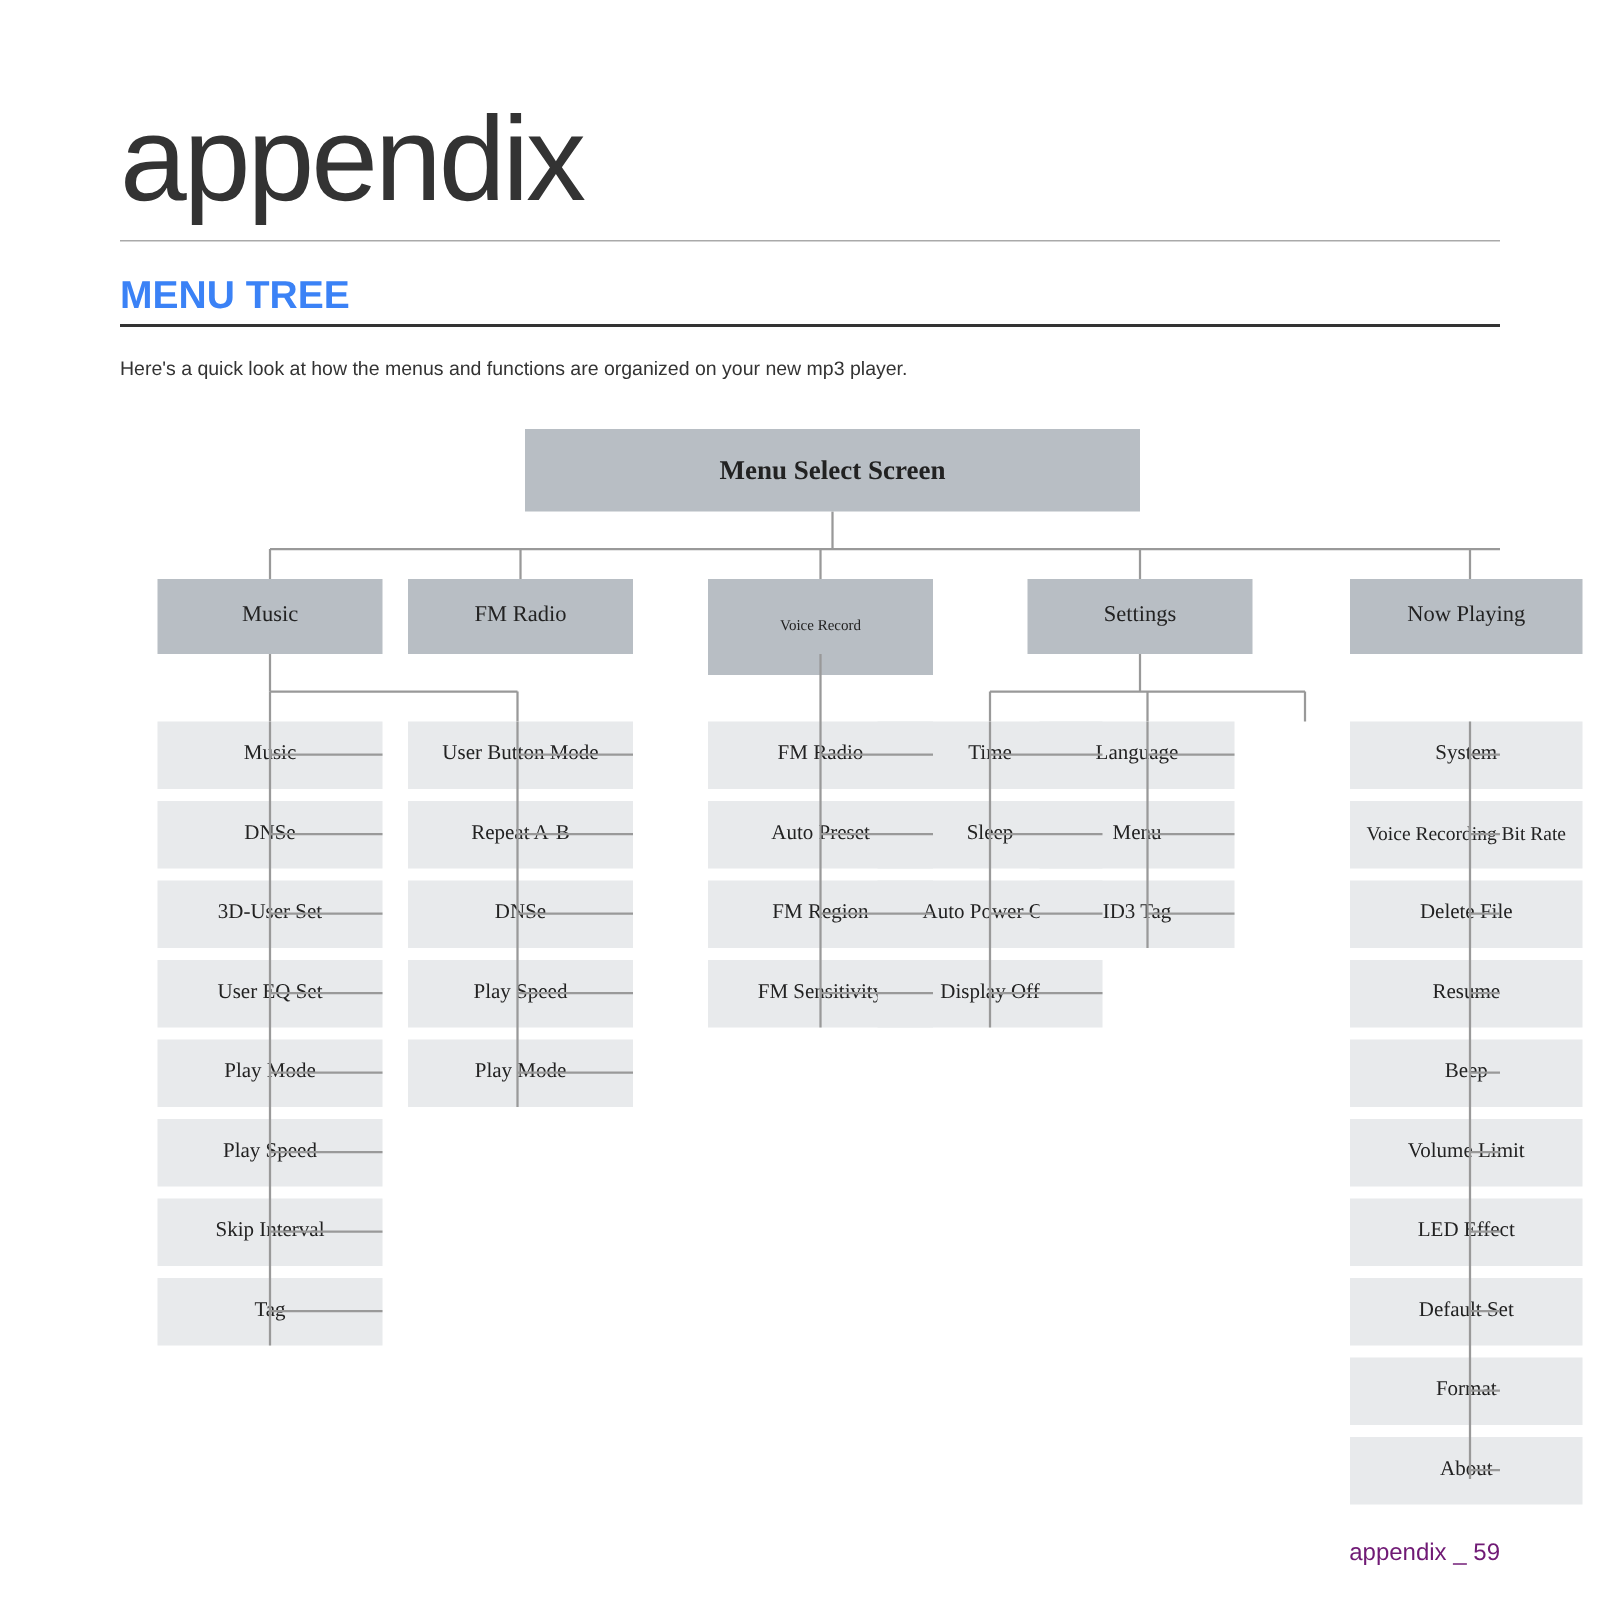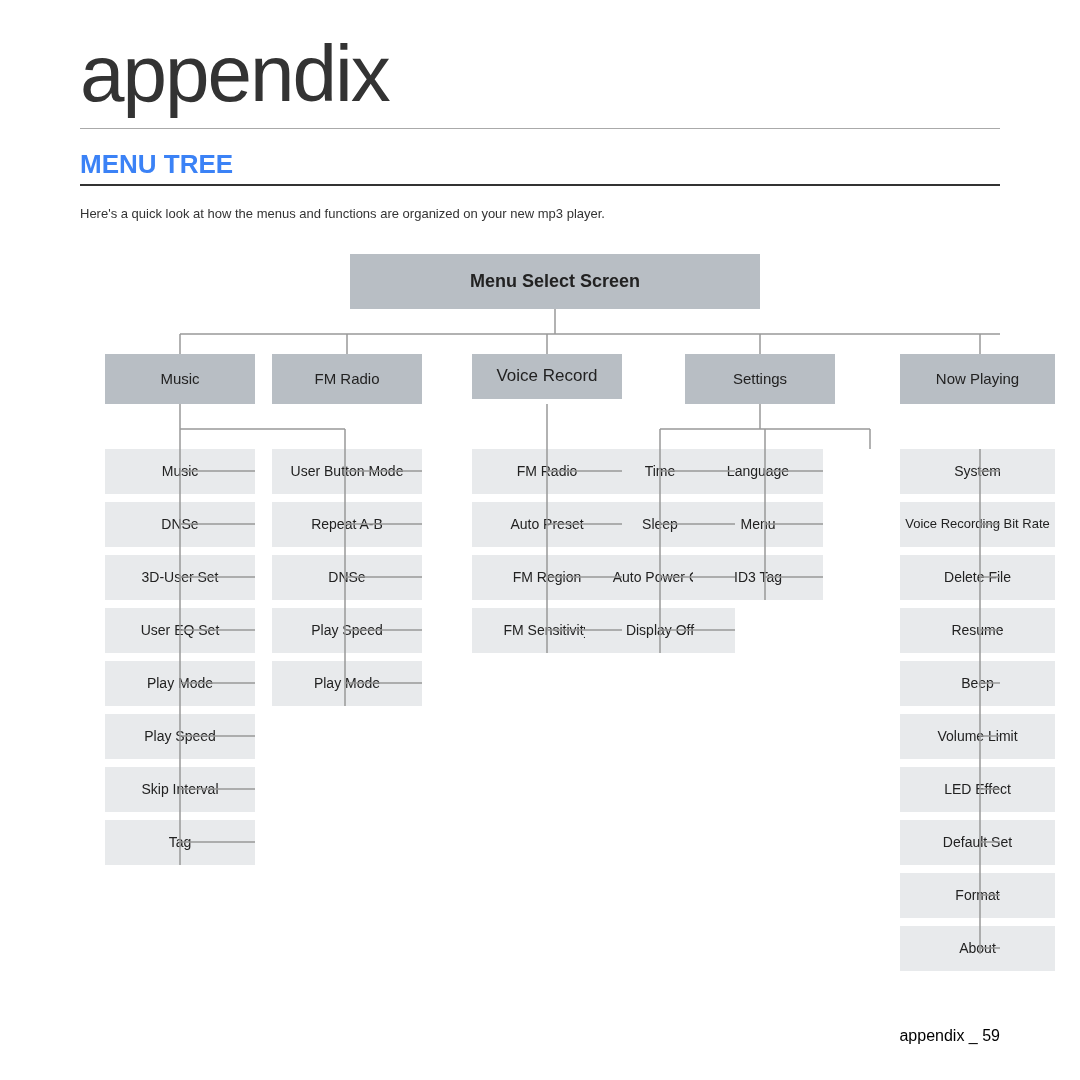--- a/index.html
+++ b/index.html
@@ -7,21 +7,21 @@
       width: 1080px;
       height: 1080px;
       background: #ffffff;
       font-family: Arial, Helvetica, sans-serif;
       overflow: hidden;
     }
 
     .page {
       width: 1080px;
       height: 1080px;
-      padding: 28px 80px 40px 80px;
+      padding: 60px 80px 40px 80px;
       position: relative;
     }
 
     .appendix-title {
       font-size: 80px;
       font-weight: 200;
       color: #333;
       letter-spacing: -2px;
       font-family: 'Arial', sans-serif;
       font-weight: 100;
@@ -65,20 +65,21 @@
     .box {
       background: #b8bec4;
       border: none;
       text-align: left;
       font-size: 15px;
       color: #222;
       display: flex;
       align-items: center;
       justify-content: center;
       position: absolute;
+      font-family: Liberation Serif, serif;
     }
 
     .box-white {
       background: #e8eaec;
     }
 
     
     .tree-svg {
       position: absolute;
       top: 0;
@@ -86,21 +87,21 @@
       width: 100%;
       height: 100%;
       pointer-events: none;
     }
 
     .page-footer {
       position: absolute;
       bottom: 35px;
       right: 80px;
       font-size: 16px;
-      color: #000000;
+      color: #701a75;
     }
   </style>
 </head>
 <body>
 
 <div class="page">
 
   <div class="appendix-title">appendix</div>
   <hr class="title-divider">
   <div class="section-title">MENU TREE</div>
@@ -138,21 +139,21 @@
     </svg>
 
     <div class="box" style="left: 270px; top: 0px; width: 410px; height: 55px; font-weight: bold; font-size: 18px;">
       <span>Menu Select Screen</span>
     </div>
 
     <div class="box" style="left: 25px; top: 100px; width: 150px; height: 50px; font-size: 15px;">Music</div>
 
     <div class="box" style="left: 192px; top: 100px; width: 150px; height: 50px; font-size: 15px;">FM Radio</div>
 
-    <div class="box" style="left: 392px; top: 100px; width: 150px; height: 45px; font-size: 17px;">Voice Record</div>
+    <div class="box" style="left: 392px; top: 100px; width: 150px; height: 64px; font-size: 10px;">Voice Record</div>
 
     <div class="box" style="left: 820px; top: 100px; width: 155px; height: 50px; font-size: 15px;">Now Playing</div>
 
     <div class="box" style="left: 605px; top: 100px; width: 150px; height: 50px; font-size: 15px;">Settings</div>
 
     <div class="box box-white" style="left: 25px; top: 195px; width: 150px; height: 45px; font-size: 14px;">Music</div>
     <div class="box box-white" style="left: 25px; top: 248px; width: 150px; height: 45px; font-size: 14px;">DNSe</div>
     <div class="box box-white" style="left: 25px; top: 301px; width: 150px; height: 45px; font-size: 14px;">3D-User Set</div>
     <div class="box box-white" style="left: 25px; top: 354px; width: 150px; height: 45px; font-size: 14px;">User EQ Set</div>
     <div class="box box-white" style="left: 25px; top: 407px; width: 150px; height: 45px; font-size: 14px;">Play Mode</div>

